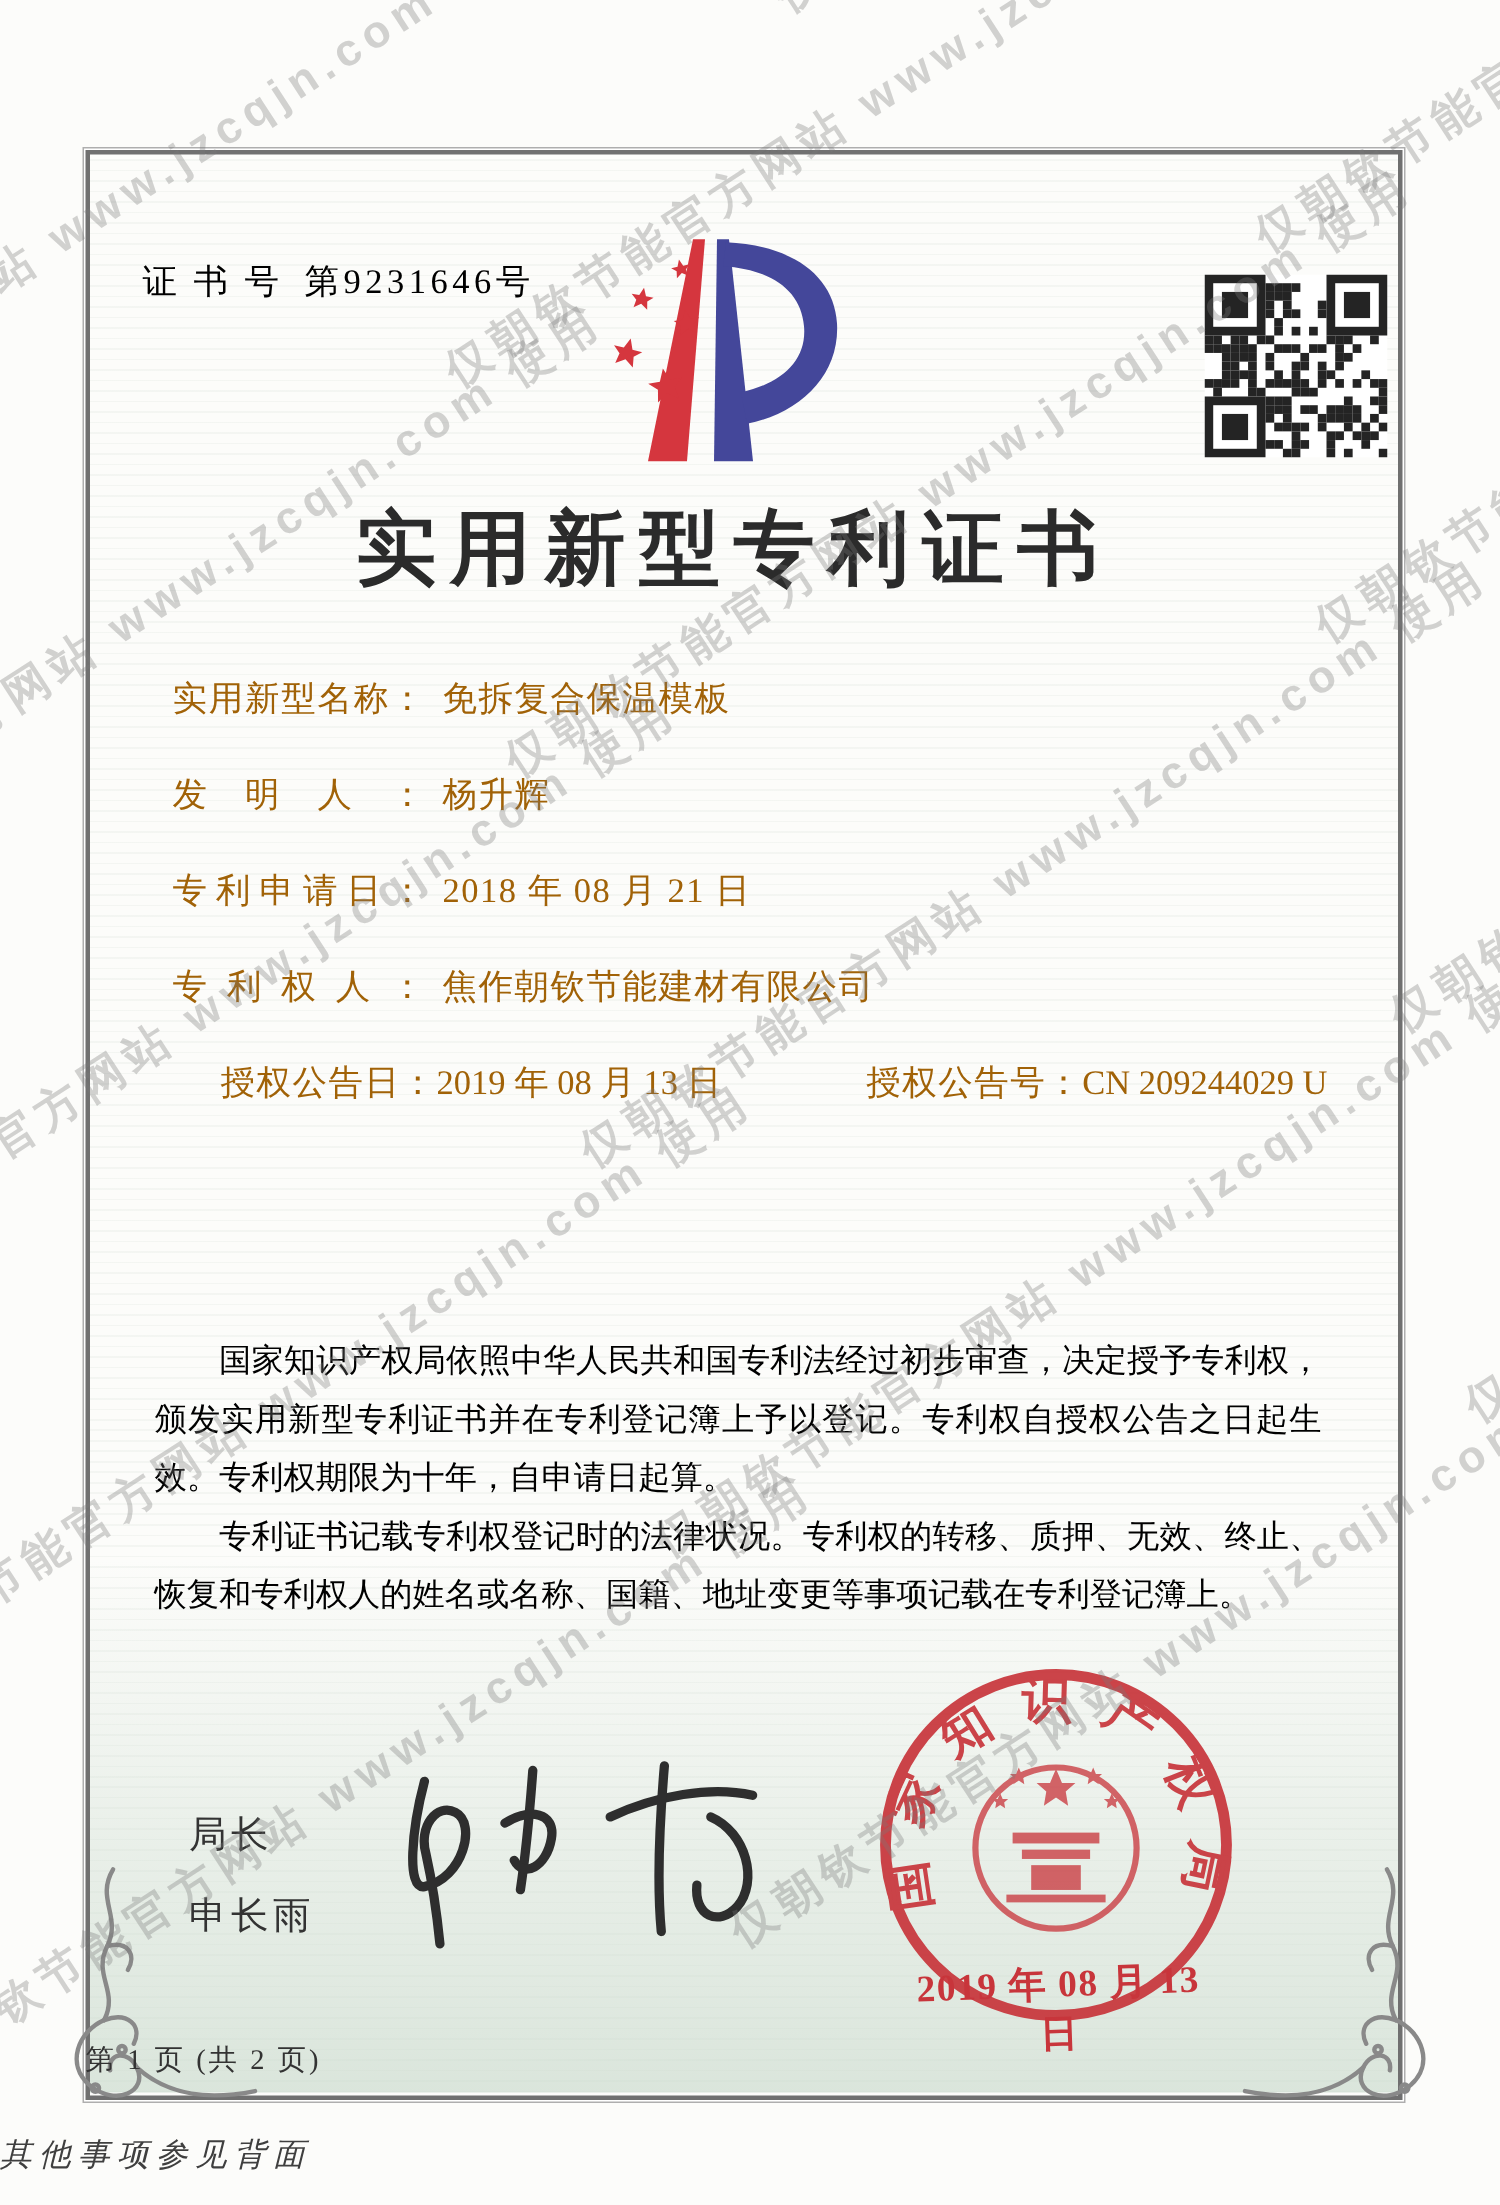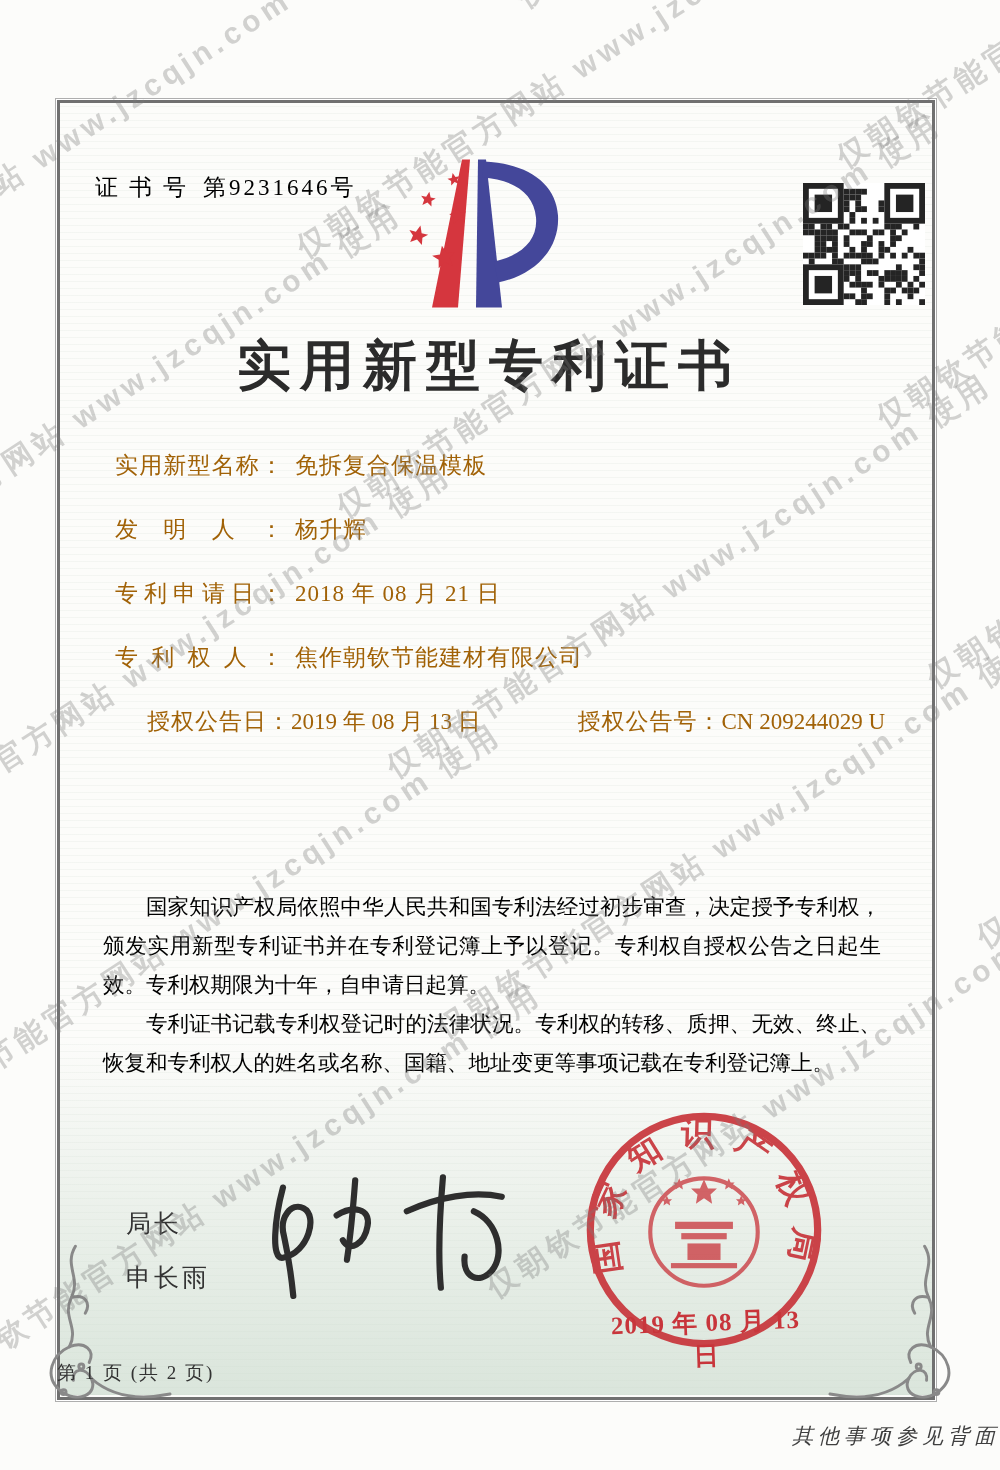--- a/index.html
+++ b/index.html
@@ -66,21 +66,21 @@
   .signature{position:absolute;left:252px;top:1160px;width:258px;height:148px;z-index:2;}
   
   .seal{position:absolute;left:580px;top:1106px;width:248px;height:248px;z-index:3;opacity:.92;}
   .seal-date{
     position:absolute;left:596px;top:1306px;width:220px;z-index:3;text-align:center;
     color:#c8353b;font-size:25px;font-weight:bold;letter-spacing:1px;transform:rotate(-2deg);
   }
   
   .page-footer{position:absolute;left:57px;top:1360px;width:872px;z-index:2;text-align:left;
     font-size:19px;color:#333;letter-spacing:2px;}
-  .backside{position:absolute;left:0;top:1422px;width:1000px;z-index:2;text-align:right;
+  .backside{position:absolute;left:0;top:1422px;width:1000px;z-index:2;text-align:left;
     font-size:21px;color:#3f3f3f;letter-spacing:5px;font-style:italic;}
   
   .orn{position:absolute;width:138px;height:168px;z-index:2;}
   .orn.left{left:34px;top:1244px;}
   .orn.right{left:828px;top:1244px;transform:scaleX(-1);}
 </style>
 </head>
 <body>
 
 <div>

